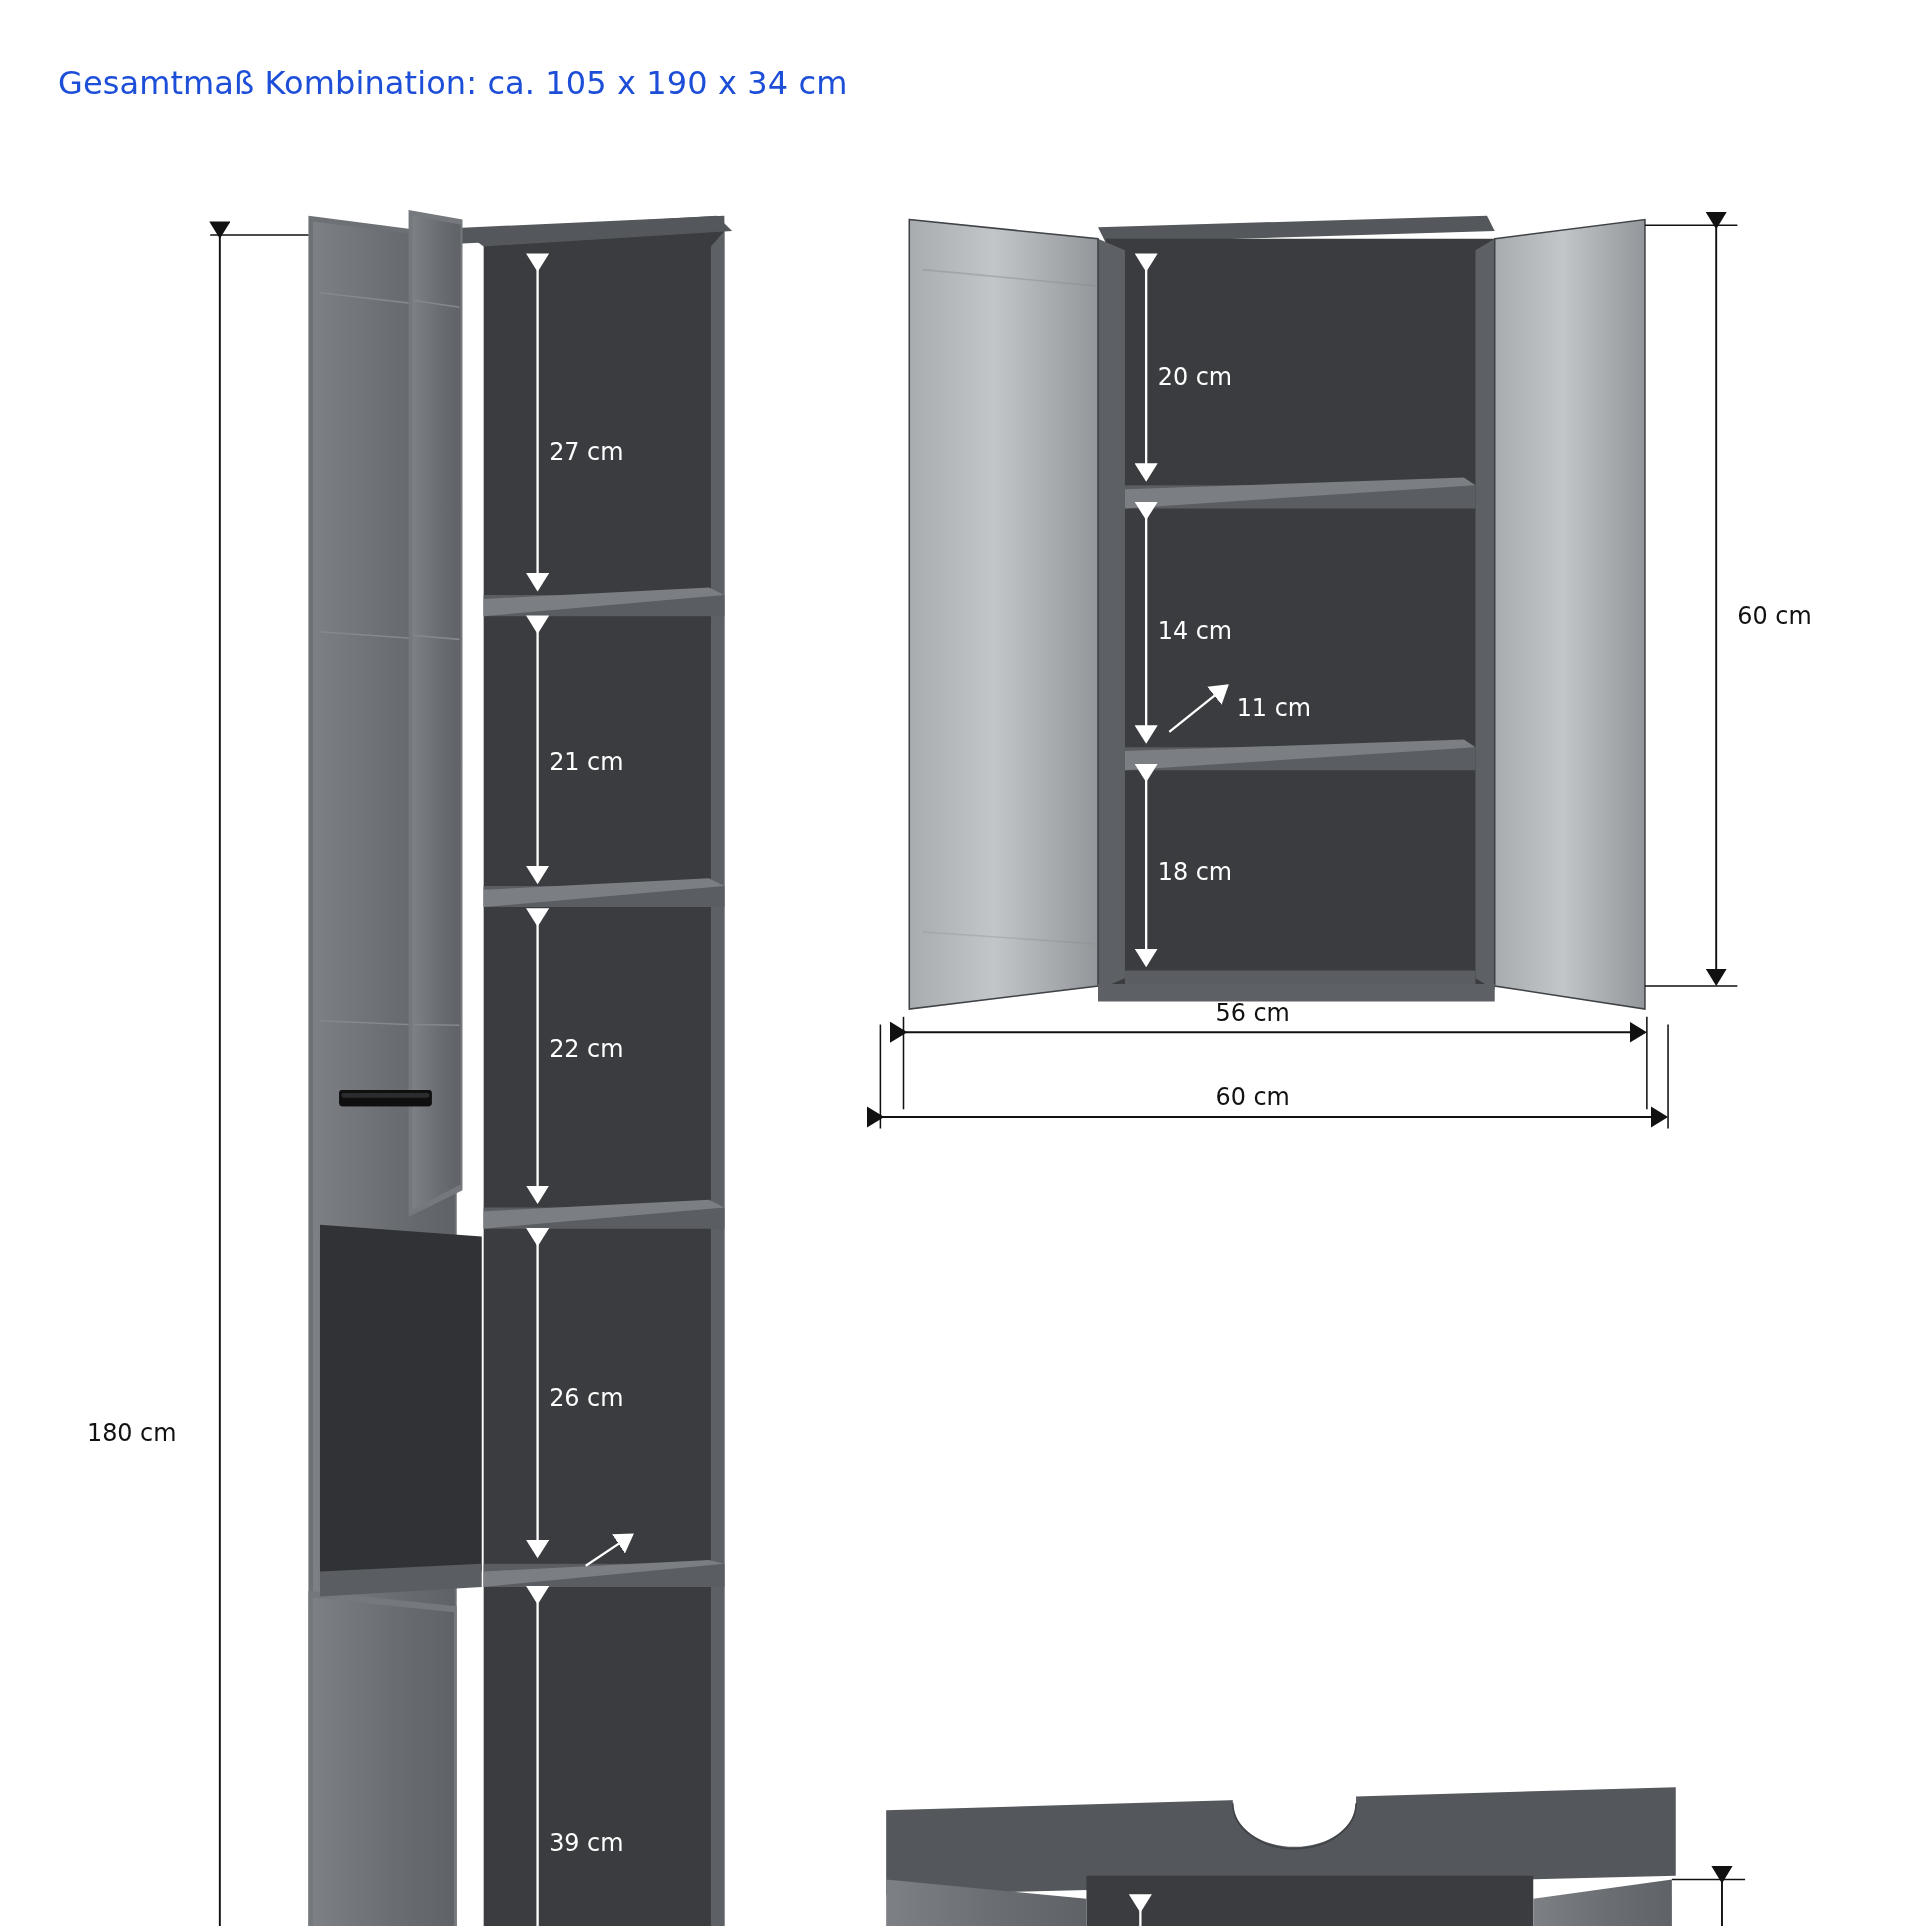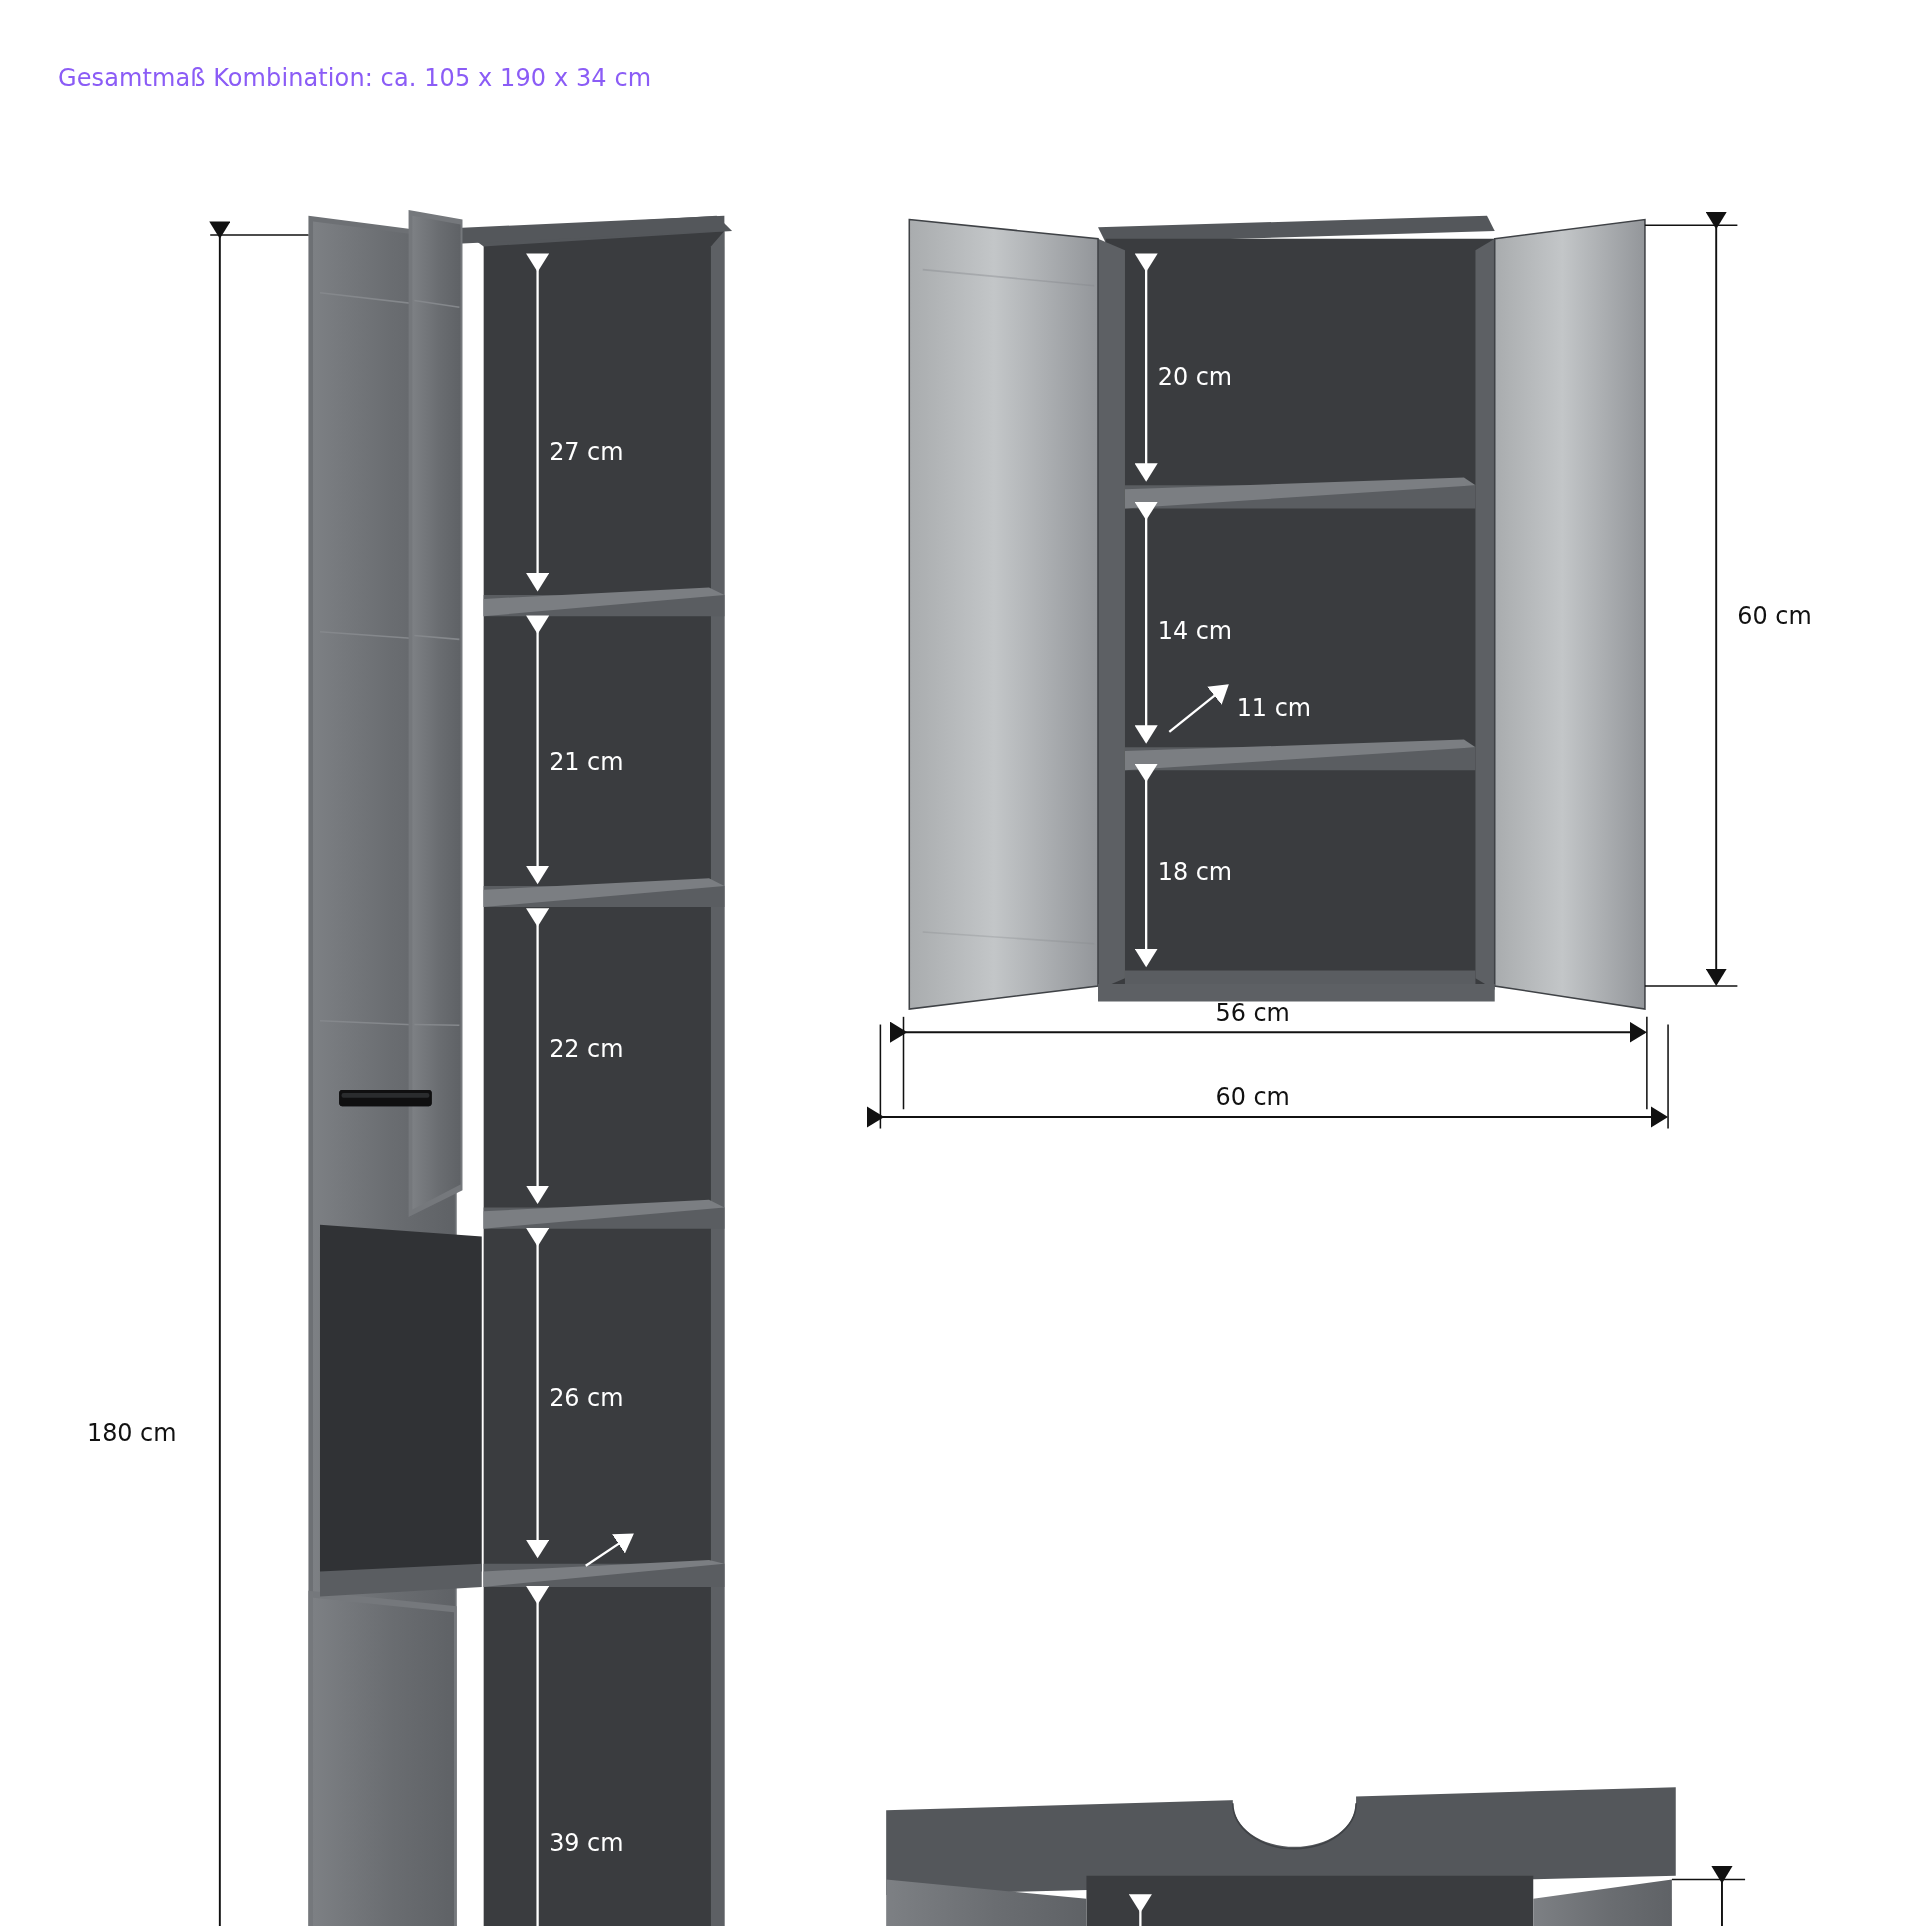--- a/index.html
+++ b/index.html
@@ -15,23 +15,23 @@
     position: relative;
     width: 2020px;
     height: 2970px;
     background: #ffffff;
     overflow: hidden;
   }
   #caption {
     position: absolute;
     left: 58px;
     top: 64px;
-    font-size: 24px;
+    font-size: 32px;
     letter-spacing: 0.1px;
-    color: #8b5cf6;
+    color: #1d4ed8;
     white-space: nowrap;
   }
   svg#drawing {
     position: absolute;
     left: 0;
     top: 0;
     width: 2020px;
     height: 2970px;
   }
   .dimtext {

